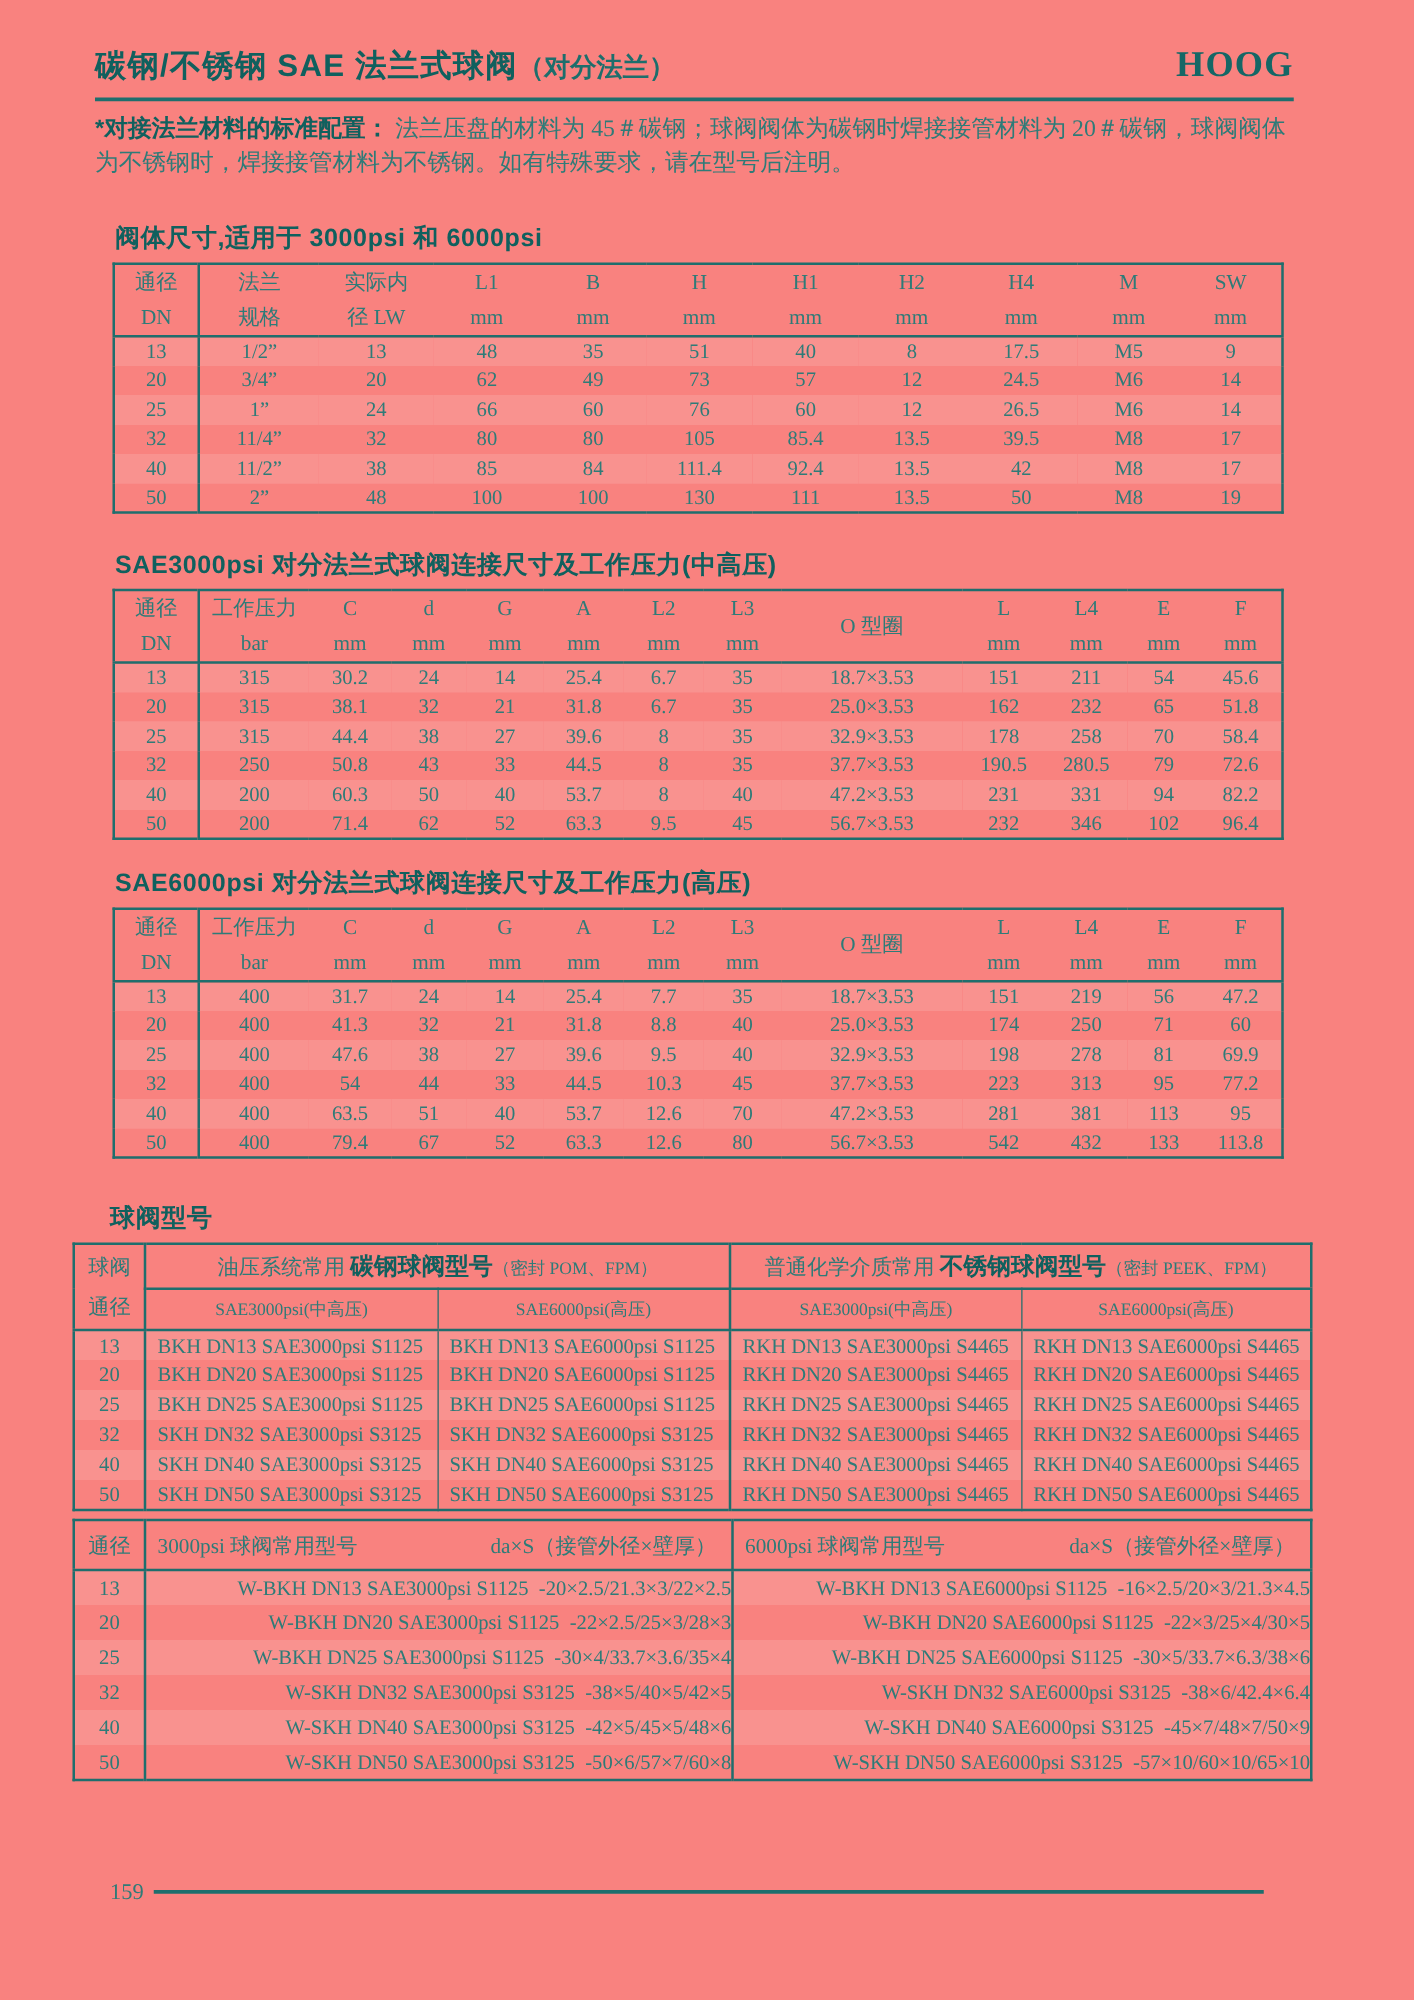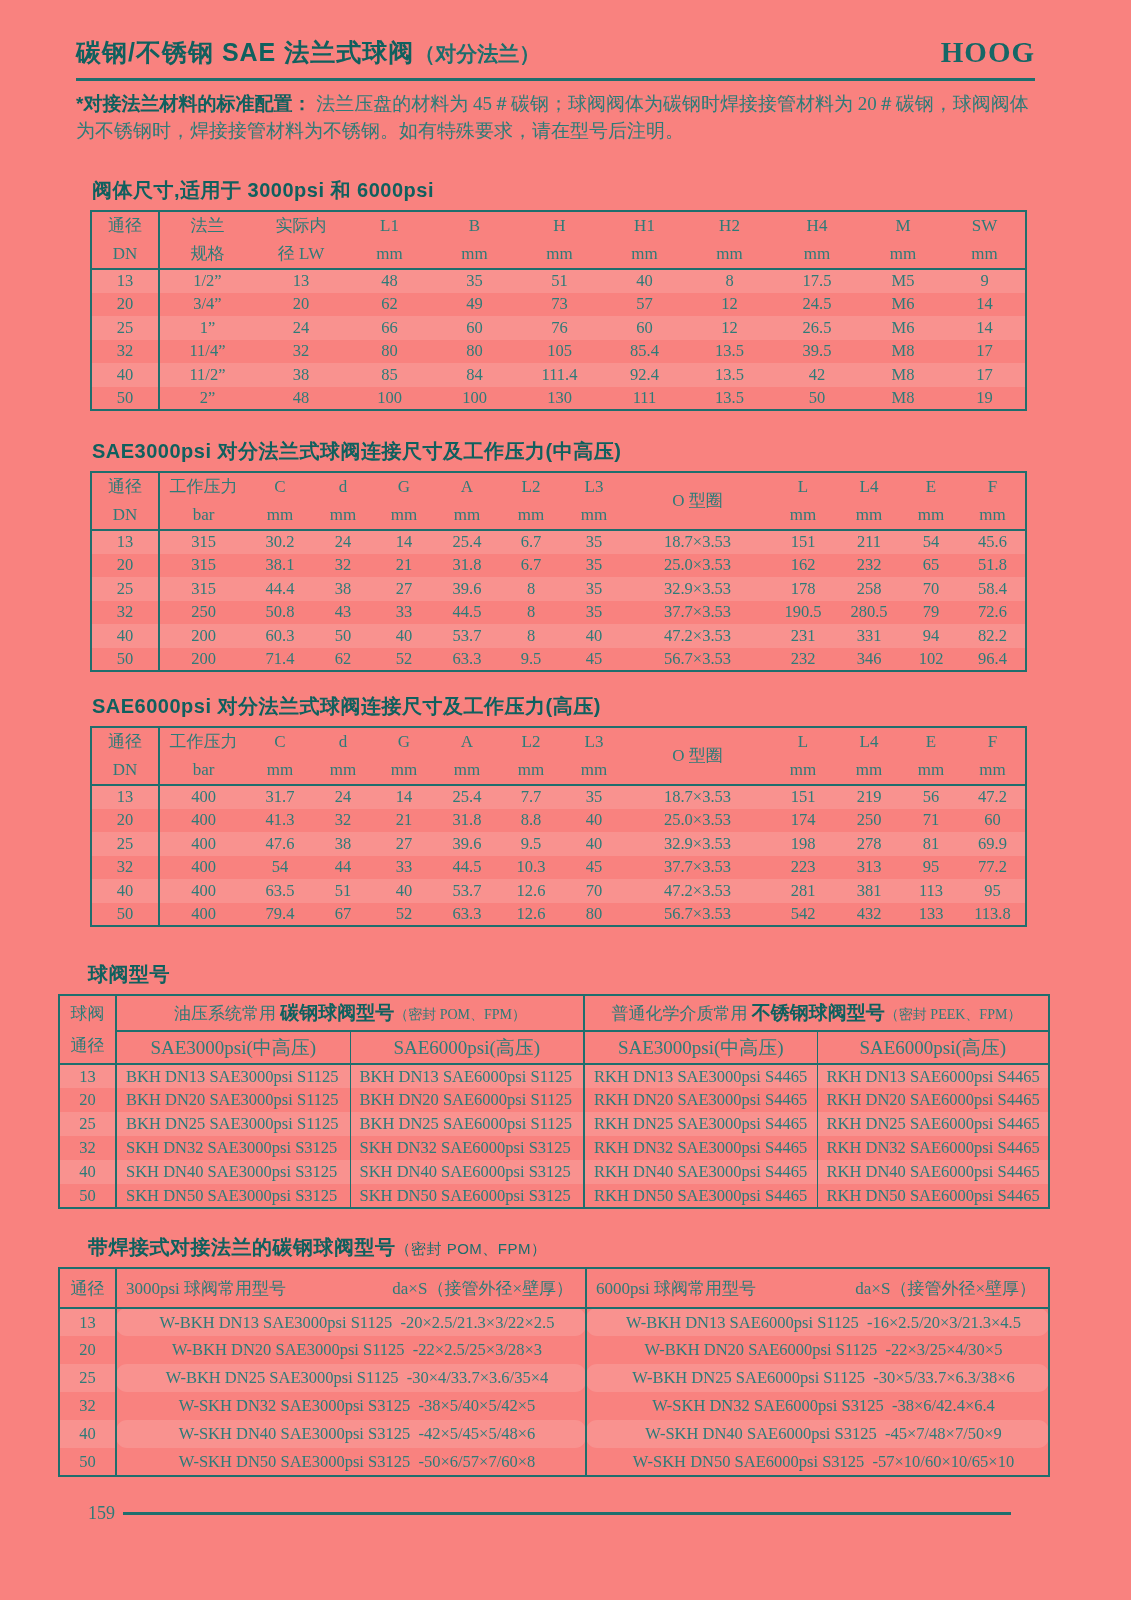--- a/index.html
+++ b/index.html
@@ -40,35 +40,35 @@
   
   .tbl-dim { width:935px; margin-left:90px; }
   .tbl-dim th:first-child, .tbl-dim td:first-child { border-right:2px solid #1f6e6d; }
   
   .tbl-model { width:990px; margin-left:58px; }
   .tbl-model th:first-child, .tbl-model td:first-child { border-right:2px solid #1f6e6d; }
   .tbl-model .grp { height:36px; font-size:17px; }
   .tbl-model .grp strong { font-family:"Liberation Sans","DejaVu Sans",sans-serif; font-size:19px; color:#10605e; }
   .tbl-model .grp .seal { font-size:14px; }
   .tbl-model .grp-left { border-right:2px solid #1f6e6d; }
-  .tbl-model .sub th { height:33px; font-size:19px; }
+  .tbl-model .sub th { height:33px; font-size:14px; }
   .tbl-model .sub th:nth-child(1), .tbl-model td:nth-child(2) { border-right:1.5px solid #1f6e6d; }
   .tbl-model .sub th:nth-child(2), .tbl-model td:nth-child(3) { border-right:2px solid #1f6e6d; }
   .tbl-model .sub th:nth-child(3), .tbl-model td:nth-child(4) { border-right:1.5px solid #1f6e6d; }
   .tbl-model td { height:24px; font-size:16.5px; }
   .tbl-model td:not(:first-child) { text-align:left; padding-left:9px; }
   .corner div { line-height:32px; font-size:17px; }
   
   .tbl-weld { width:990px; margin-left:58px; }
   .tbl-weld th:first-child, .tbl-weld td:first-child { border-right:2px solid #1f6e6d; }
   .tbl-weld th:nth-child(2), .tbl-weld td:nth-child(2) { border-right:2px solid #1f6e6d; }
   .tbl-weld thead th { height:40px; font-size:17px; }
   .tbl-weld .grp-head { display:flex; justify-content:space-between; align-items:flex-end; padding:0 12px 0 9px; }
   .tbl-weld td { height:28px; font-size:16.5px; white-space:pre; }
-  .tbl-weld td:not(:first-child) { text-align:center; padding-left:12px;border-radius:11px; }
+  .tbl-weld td:not(:first-child) { text-align:right; padding-left:12px; }
   
   .footer { position:absolute; top:1503px; left:88px; right:120px; display:flex; align-items:center; gap:8px; }
   .page-num { font-size:18px; color:#2e7b78; }
   .footer-line { flex:1; height:3px; background:#1f6e6d; }
 </style>
 </head>
 <body>
 
 <div class="page">
 
@@ -629,23 +629,20 @@
         <tr>
           <td>50</td>
           <td>SKH DN50 SAE3000psi S3125</td>
           <td>SKH DN50 SAE6000psi S3125</td>
           <td>RKH DN50 SAE3000psi S4465</td>
           <td>RKH DN50 SAE6000psi S4465</td>
         </tr>
       </tbody>
   </table>
 
-  <div class="sec-title sec5">
-    <span>带焊接式对接法兰的碳钢球阀型号</span><span class="seal-note">（密封 POM、FPM）</span>
-  </div>
   <table class="tbl tbl-weld">
     <colgroup>
       <col style="width:57px">
         <col style="width:470px">
         <col style="width:463px">
     </colgroup>
     <thead>
       <tr>
         <th>通径</th>
         <th>

